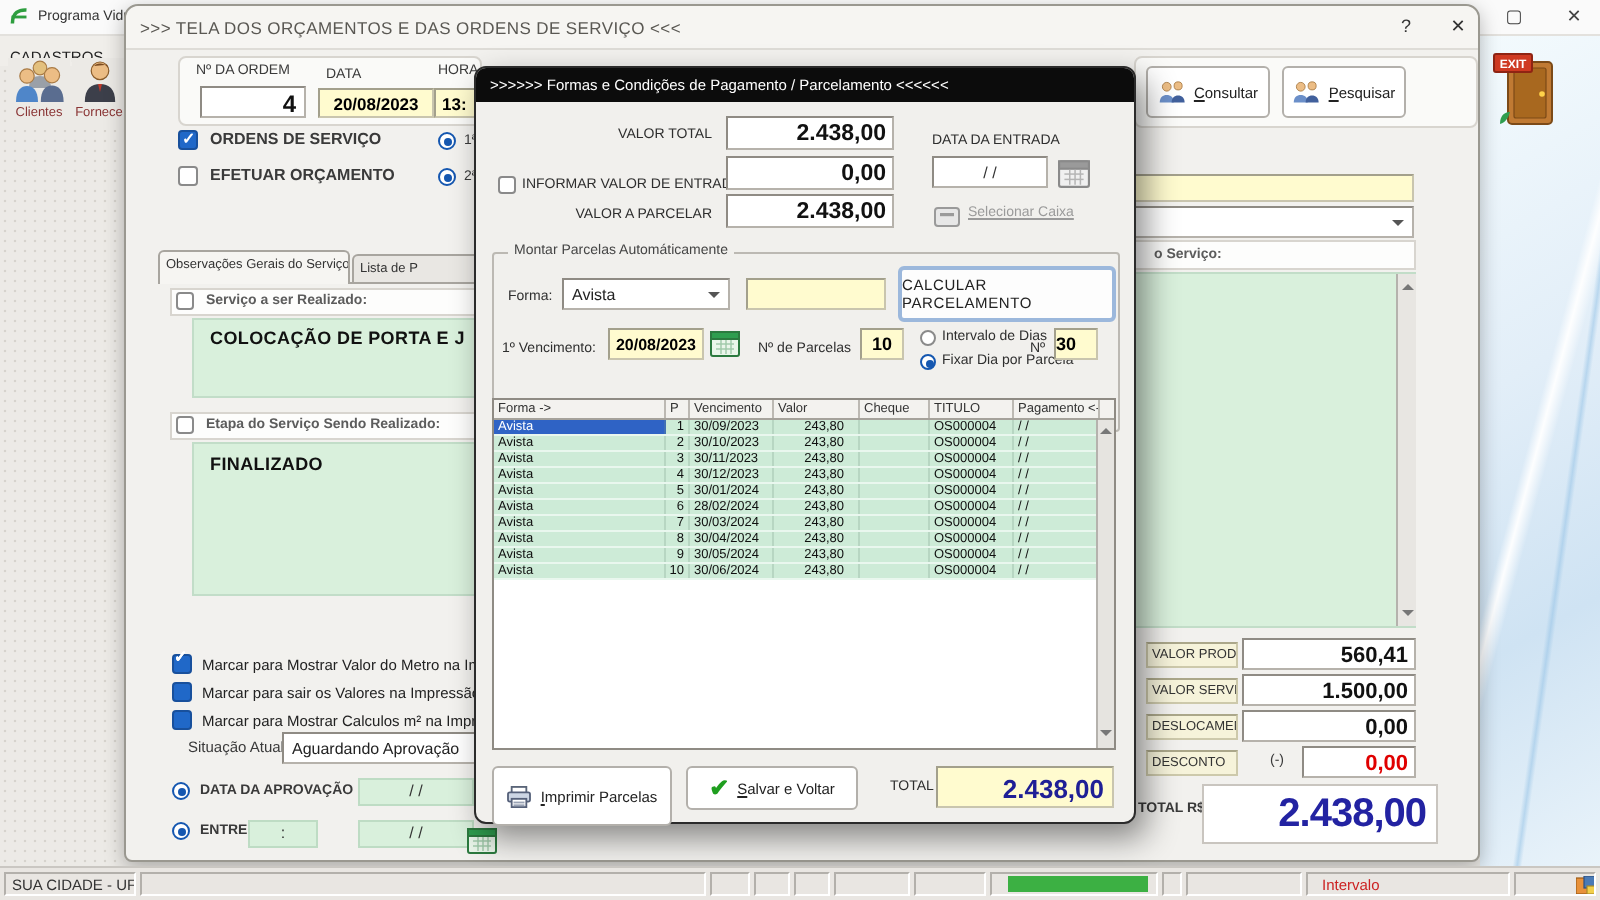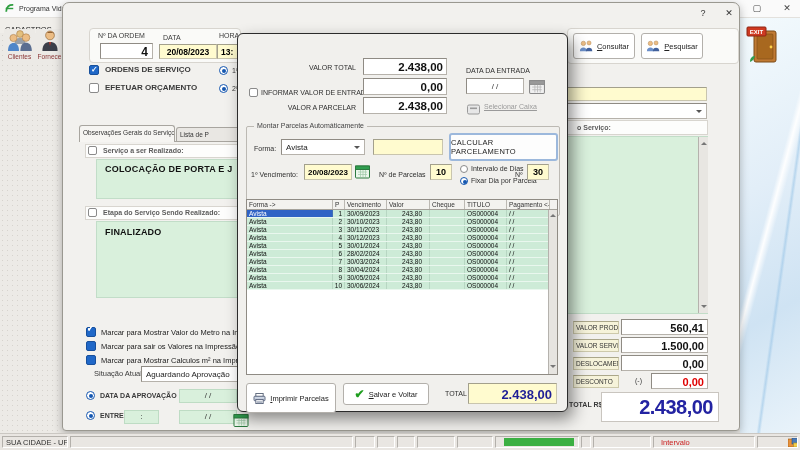--- a/index.html
+++ b/index.html
@@ -138,20 +138,23 @@
       <rect x="10" y="5" width="22" height="31" rx="2" fill="#c07a33" stroke="#7c4a17"></rect>
       <rect x="13" y="8" width="16" height="25" rx="1" fill="#a8681f" stroke="#7c4a17" stroke-width=".6"></rect>
       <circle cx="27" cy="21" r="1.4" fill="#ffd24a"></circle>
       <rect x="3" y="1" width="19" height="9" rx="1" fill="#cf3a22" stroke="#8f2413"></rect>
       <text x="12.5" y="8" font-size="6" font-weight="bold" fill="#ffffff" text-anchor="middle" font-family="Liberation Sans, sans-serif">EXIT</text>
       <path d="M6 36 C6 31 9 30 11 30 C10 33 9 35 6 36 Z" fill="#2f9e4f"></path>
     </svg>
   </div>
 
   <div id="innerwin">
+    <div class="iwtitle">
+      <span class="t">&gt;&gt;&gt;   TELA DOS ORÇAMENTOS E DAS ORDENS DE SERVIÇO   &lt;&lt;&lt;</span>
+    </div>
     <span class="abs" style="left:631px;top:5px;width:18px;height:13px;font-size:9px;color:#333;text-align:center;">?</span>
     <span class="abs" style="left:657px;top:5px;width:18px;height:13px;font-size:9px;color:#333;text-align:center;">✕</span>
 
     <div class="panel" style="left:26px;top:25px;width:152px;height:35px;"></div>
     <span class="lbl" style="left:35px;top:29px;">Nº DA ORDEM</span>
     <div class="fld nw" style="left:37px;top:40px;width:53px;height:16px;">
       <div class="val nw" style="font-size:12px;padding:1px 4px 0 0;">4</div>
     </div>
     <span class="lbl" style="left:100px;top:31px;">DATA</span>
     <div class="yfld nw" style="left:96px;top:41px;width:58px;height:15px;">
@@ -288,20 +291,21 @@
       <div class="val nw" style="font-size:11px;padding:2px 3px 0 0;color:#e00000;">0,00</div>
       </div>
 
     <span class="lbl b" style="left:506px;top:398px;">TOTAL R$</span>
     <div class="fld" style="left:538px;top:389px;width:118px;height:30px;border-color:#c9c5bf;">
       <div class="val nw" style="font-size:20px;color:#2323a2;padding:3px 5px 0 0;letter-spacing:-0.5px;">2.438,00</div>
     </div>
   </div>
 
   <div id="modal">
+    <div class="mtitle">&gt;&gt;&gt;&gt;&gt;&gt;  Formas e Condições de Pagamento / Parcelamento  &lt;&lt;&lt;&lt;&lt;&lt;</div>
 
     <span class="mlbl" style="left:20px;top:30px;width:98px;text-align:right;">VALOR TOTAL</span>
     <div class="fld" style="left:125px;top:24px;width:84px;height:17px;">
       <div class="val nw" style="font-size:11.5px;padding:2px 3px 0 0;">2.438,00</div>
       </div>
 
     <span class="mlbl" style="left:228px;top:33px;">DATA DA ENTRADA</span>
 
     <span class="chkbox" style="left:11px;top:54px;width:9px;height:9px;"></span>
     <span class="mlbl" style="left:23px;top:55px;">INFORMAR VALOR DE ENTRADA</span>
@@ -370,21 +374,21 @@
     <div class="yfld" style="left:192px;top:130px;width:22px;height:16px;">
       <div style="font-size:9px;font-weight:bold;text-align:center;padding-top:2px;">10</div>
       </div>
 
     <span class="rad" style="left:222px;top:131px;width:8px;height:8px;"></span>
     <span class="mlbl" style="left:233px;top:131px;">Intervalo de Dias</span>
     <span class="rad on" style="left:222px;top:143px;width:8px;height:8px;"></span>
     <span class="mlbl" style="left:233px;top:143px;">Fixar Dia por Parcela</span>
     <span class="mlbl" style="left:277px;top:137px;">Nº</span>
     <div class="yfld" style="left:289px;top:130px;width:22px;height:16px;">
-      <div style="font-size:9px;font-weight:bold;text-align:center;padding-top:2px;">30</div>
+      <div style="font-size:9px;font-weight:bold;text-align:left;padding-top:2px;">30</div>
       </div>
 
     <div id="ptable">
       <div class="thead">
         <span class="th c0">Forma -&gt;</span>
         <span class="th c1">P</span>
         <span class="th c2">Vencimento</span>
         <span class="th c3">Valor</span>
         <span class="th c4">Cheque</span>
         <span class="th c5">TITULO</span>

